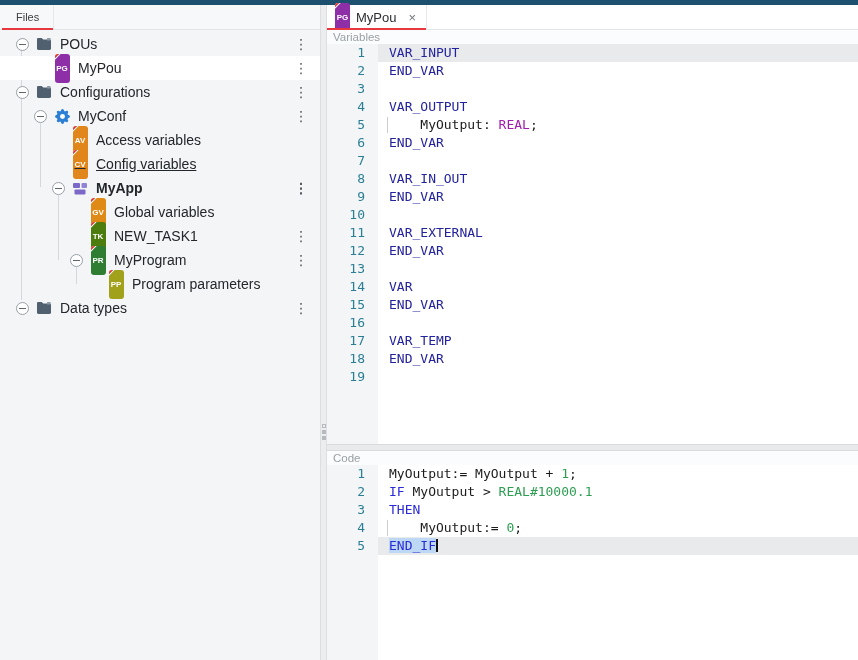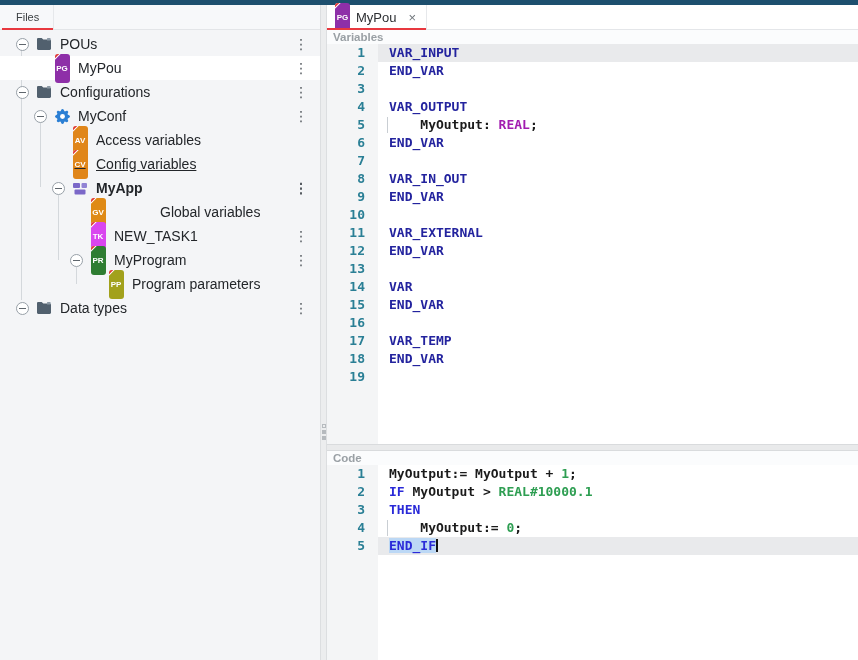--- a/index.html
+++ b/index.html
@@ -42,21 +42,21 @@
                      box-shadow:0 0 0 1px #B6BABE, 0 6px 0 1px #B6BABE, 0 12px 0 1px #B6BABE; }
 
   
   .editor { position:absolute; left:327px; top:5px; width:531px; height:655px; background:#fff; }
   .editor-tabs { position:absolute; left:0; top:0; right:0; height:25px; background:#fff; border-bottom:1px solid #E4E6E9; display:flex; }
   .editor-tab { height:24px; display:flex; align-items:center; gap:6px; padding:0 10px 0 8px;
                 font-size:13px; color:#2D2F33; position:relative; border-right:1px solid #E6E8EB; }
   .editor-tab.active::after { content:""; position:absolute; left:0; right:0; bottom:-1px; height:2px; background:#E8383F; }
   .tab-close { color:#70767C; font-size:13px; margin-left:6px; cursor:pointer; }
 
-  .pane { position:absolute; left:0; right:0;font-weight:bold; }
+  .pane { position:absolute; left:0; right:0; }
   .vars-pane { top:25px; height:414px; }
   .hsplitter { position:absolute; left:0; right:0; top:439px; height:7px; background:#E9EAEB;
                border-top:1px solid #D9DBDD; border-bottom:1px solid #D9DBDD; }
   .code-pane { top:446px; bottom:0; }
   .pane-header { height:14px; line-height:14px; font-size:11.5px; color:#9AA0A5; padding-left:6px; background:#FBFCFD; }
   .lines { position:absolute; left:0; right:0; top:14px; bottom:0; }
   .gutter-col { position:absolute; left:0; top:0; bottom:0; width:51px; background:#F4F5F6; }
   .line { position:relative; height:18px; display:flex; font-family:"DejaVu Sans Mono", monospace; font-size:13px; line-height:18px; }
   .ln { flex:0 0 51px; width:51px; text-align:right; padding-right:13px; color:#2A7F95; }
   .src { flex:1; padding-left:11px; white-space:pre; color:#1B1B1B; position:relative; }
@@ -156,32 +156,32 @@
             <svg width="16" height="15" viewBox="0 0 16 15">
               <rect x="1" y="2" width="7" height="5" rx="1" fill="#7B68C8"></rect>
               <rect x="9.5" y="2" width="5.5" height="5" rx="1" fill="#9183D4"></rect>
               <rect x="2.5" y="8.5" width="11" height="5" rx="1" fill="#7B68C8"></rect>
             </svg>
           </div>
           <span class="tree-label">MyApp</span>
           <span class="spacer"></span>
           <span class="kebab">⋮</span>
         </div>
-        <div class="tree-row" style="padding-left: 90px; gap: 46px;">
+        <div class="tree-row" style="padding-left: 90px;">
           <div class="tree-icon">
             <div class="badge" style="background: rgb(223, 138, 22);">
               <span>GV</span>
             </div>
           </div>
           <span class="tree-label">Global variables</span>
           <span class="spacer"></span>
         </div>
         <div class="tree-row" style="padding-left: 90px;">
           <div class="tree-icon">
-            <div class="badge" style="background: #d946ef;">
+            <div class="badge" style="background: #4d7c0f;">
               <span>TK</span>
             </div>
           </div>
           <span class="tree-label">NEW_TASK1</span>
           <span class="spacer"></span>
           <span class="kebab">⋮</span>
         </div>
         <div class="tree-row" style="padding-left: 70px;">
           <div class="toggle"></div>
           <div class="tree-icon">

